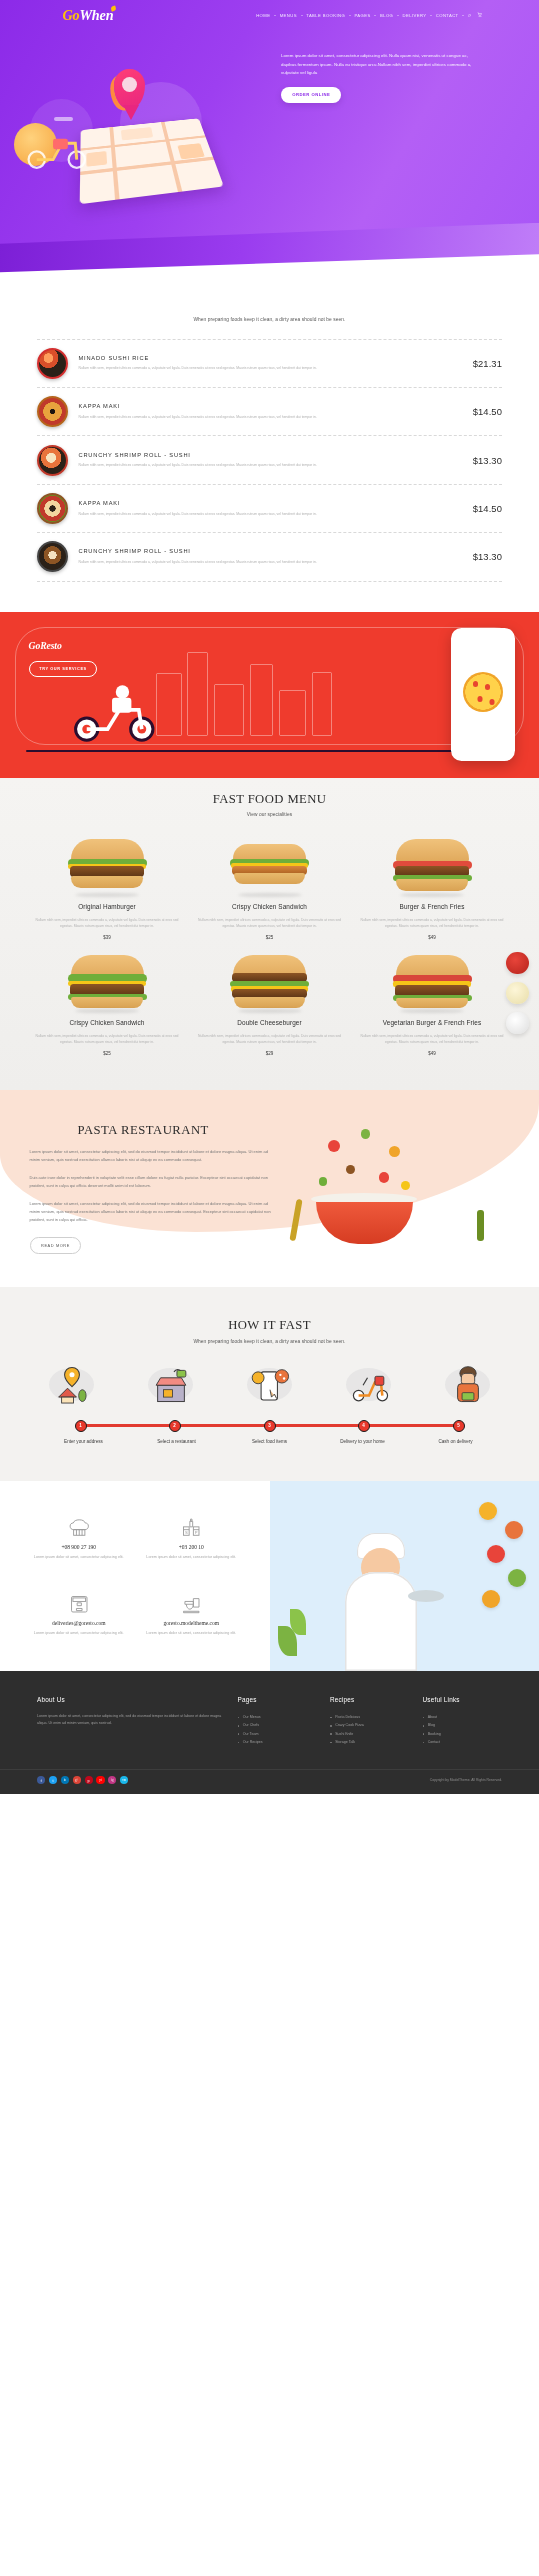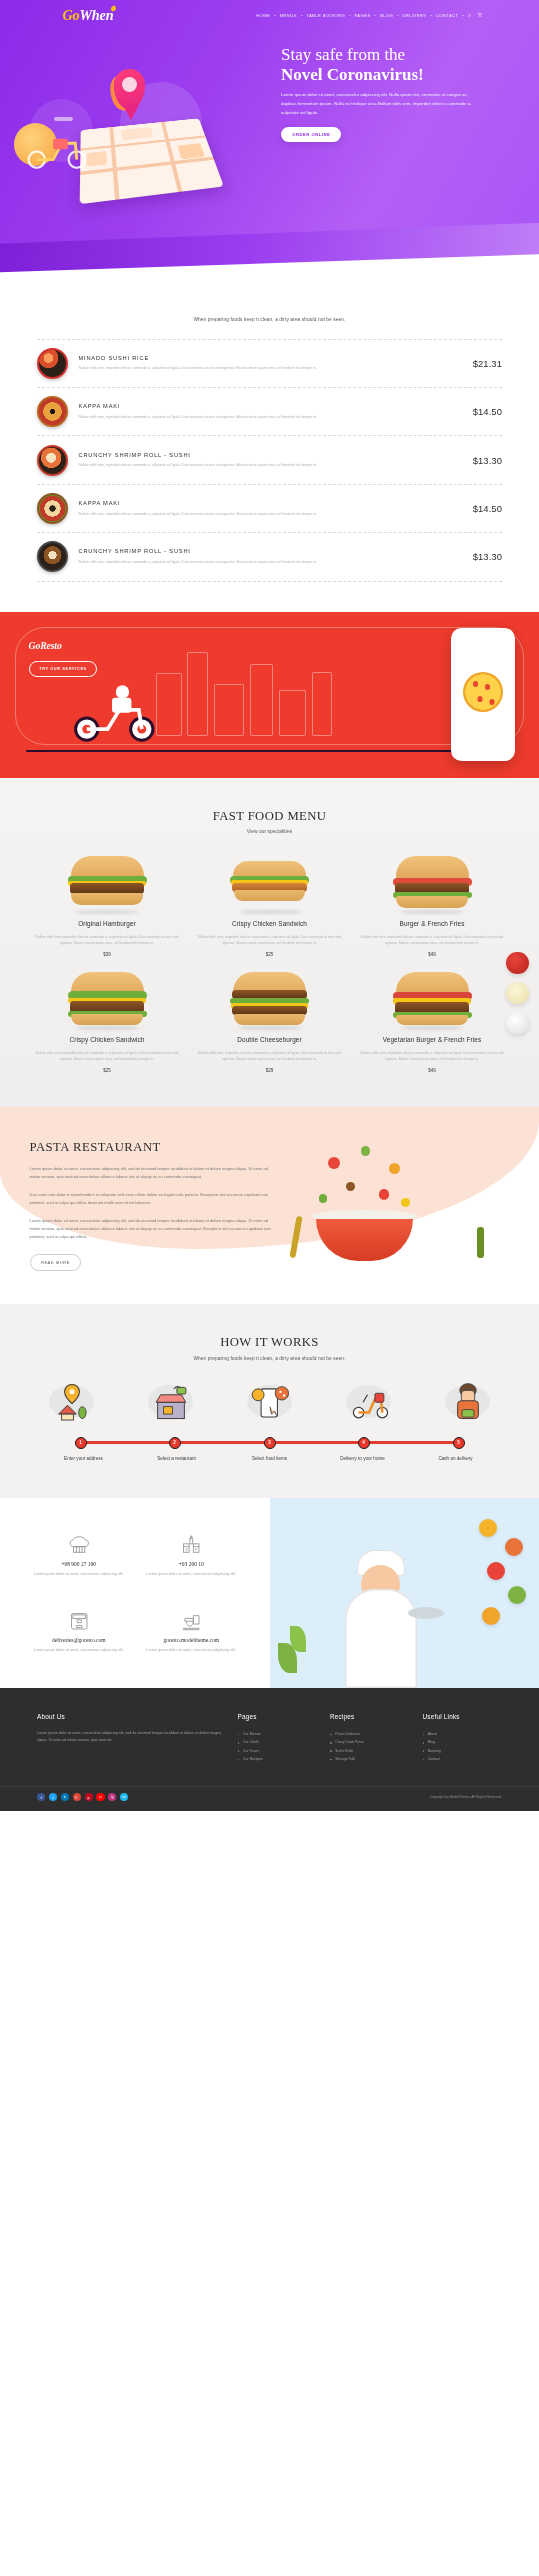--- a/index.html
+++ b/index.html
@@ -187,21 +187,21 @@
   }
   .pizza:before{ content:''; position:absolute; left:9.7px; top:9px; width:5.2px;height:5.2px;background:#e8442f;border-radius:50%;
     box-shadow:12px 3px 0 #e8442f, 4.5px 15px 0 #e8442f, 16.5px 18px 0 #e8442f;}
   .scooter { position:absolute; left:67px; bottom:31px; z-index:5; }
   .road { position:absolute; left:25.5px; right:25.5px; bottom:25.5px; height:2.2px; background:#2b0d2e; border-radius:1.5px; z-index:4;}
 
   
   .fastfood {
     background:#f2f1ef;
     background-image:linear-gradient(180deg,#f5f4f2,#efeeec);
-    padding:31px 0 34px; position:relative; overflow:hidden;
+    padding:14px 0 34px; position:relative; overflow:hidden;
   }
   .ff-grid {
     width:480px; margin:19.5px auto 0; display:grid; grid-template-columns:repeat(3,1fr);
     row-gap:12px; column-gap:7.5px;
   }
   .ff-card { text-align:center; padding:0 4.5px; }
   .ff-img {
     width:82px;height:58px;margin:0 auto 9px; position:relative;
   }
   .bun-top { position:absolute; left:4.5px; right:4.5px; top:3px; height:22.5px;
@@ -230,21 +230,21 @@
   }
   .pasta-bg {
     position:absolute; left:0; top:0; width:100%; height:142px;
     background:#fbe2d4;
     border-radius:0 0 70% 40%/0 0 100% 60%;
   }
   .pasta-inner { position:relative; width:480px; margin:0 auto; display:flex; }
   .pasta-col { width:247px; }
   .pasta-col h2 {
     font-family:"Liberation Serif", serif; font-size:12.7px; letter-spacing:0.5px;
-    color:#2c2c2c; font-weight:400;
+    color:#2c2c2c; font-weight:400;margin-left:48px;
   }
   .pasta-col p { margin-top:9.7px; font-size:4px; line-height:2.0; color:#787878; }
   .btn-outline {
     display:inline-block; margin-top:13.5px; border:0.7px solid #cfcfcf; color:#555;
     font-size:3.9px; letter-spacing:0.6px; text-transform:uppercase;
     padding:5.2px 10.5px; border-radius:12px; text-decoration:none; background:#fff;
   }
   .bowl-art { flex:1; position:relative; }
   .bowl {
     position:absolute; left:39px; bottom:10.5px; width:97px; height:42px;
@@ -377,24 +377,20 @@
       <svg width="69" height="43" viewBox="0 0 92 58">
         <circle cx="18" cy="44" r="11" fill="none" stroke="#fff" stroke-width="3" opacity=".85"></circle>
         <circle cx="72" cy="44" r="11" fill="none" stroke="#fff" stroke-width="3" opacity=".85"></circle>
         <path d="M18 44 L40 44 L52 22 L70 22 L72 44" fill="none" stroke="#ffd166" stroke-width="4"></path>
         <rect x="40" y="16" width="20" height="14" rx="3" fill="#ff6b6b"></rect>
       </svg>
     </div>
   </div>
 
   <div class="hero-copy">
-    <h1>
-      <span>Stay safe from the</span>
-      <b>Novel Coronavirus!</b>
-    </h1>
     <p>Lorem ipsum dolor sit amet, consectetur adipiscing elit. Nulla quam nisi, venenatis ut congue ac, dapibus fermentum ipsum. Nulla eu tristique arcu.Nullam nibh sem, imperdiet ultrices commodo a, vulputate vel ligula</p>
     <a class="btn-white" href="#">ORDER ONLINE</a>
   </div>
   <div class="hero-slant2"></div>
 </div>
 
 <section class="sushi-sec section">
   <p class="sec-sub">When preparing foods keep it clean, a dirty area should not be seen.</p>
 
   <div class="menu-list">
@@ -590,21 +586,21 @@
       <div class="veg" style="left:78px;top:72px;width:12px;height:12px;background:#d8453a;"></div>
       <div class="bowl-rim"></div>
       <div class="bowl"></div>
       <div style="position:absolute;left:16.5px;bottom:13.5px;width:6px;height:42px;background:#c9a227;border-radius:3px;transform:rotate(10deg);"></div>
       <div style="position:absolute;right:25.5px;bottom:13.5px;width:7.5px;height:31px;background:#6b8e23;border-radius:3px;"></div>
     </div>
   </div>
 </section>
 
 <section class="how">
-  <h2 class="sec-title serif">HOW IT WORKS</h2>
+  <h2 class="sec-title serif">HOW IT FAST</h2>
   <p class="sec-sub">When preparing foods keep it clean, a dirty area should not be seen.</p>
 
   <div class="steps-icons">
     <div class="step-ico">
       <div class="ico-blob"></div>
       <svg width="54" height="46" viewBox="0 0 72 62" style="position:relative">
         <path d="M36 10c-6 0-10 4.5-10 10 0 7 10 16 10 16s10-9 10-16c0-5.5-4-10-10-10z" fill="#f5b22a" stroke="#3a3a3a" stroke-width="1.4"></path>
         <circle cx="36" cy="20" r="3.4" fill="#fff"></circle>
         <path d="M18 50 L30 38 L42 50 Z" fill="#e05a4a" stroke="#3a3a3a" stroke-width="1.3"></path>
         <rect x="22" y="50" width="16" height="8" fill="#fbe3b8" stroke="#3a3a3a" stroke-width="1.2"></rect>

